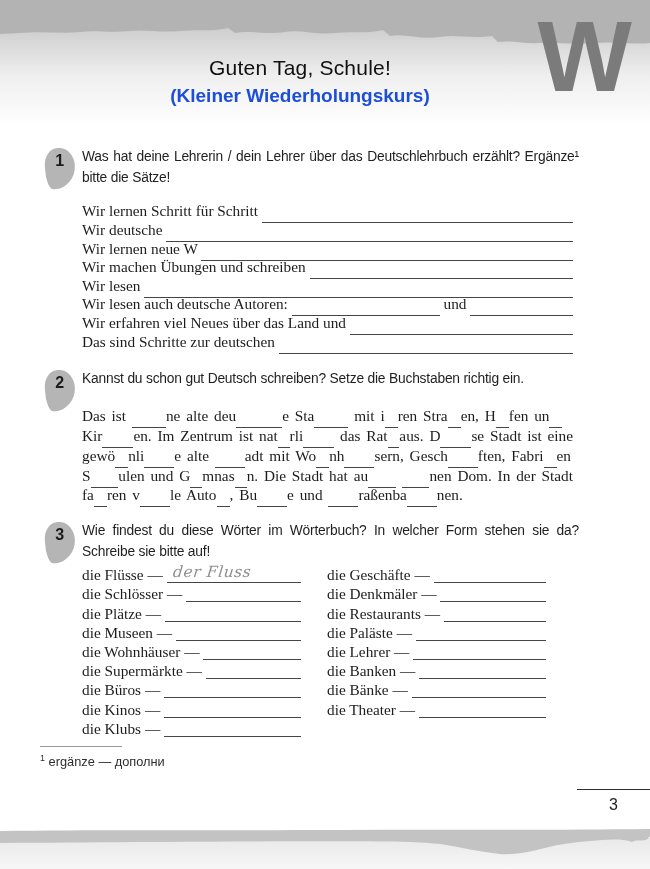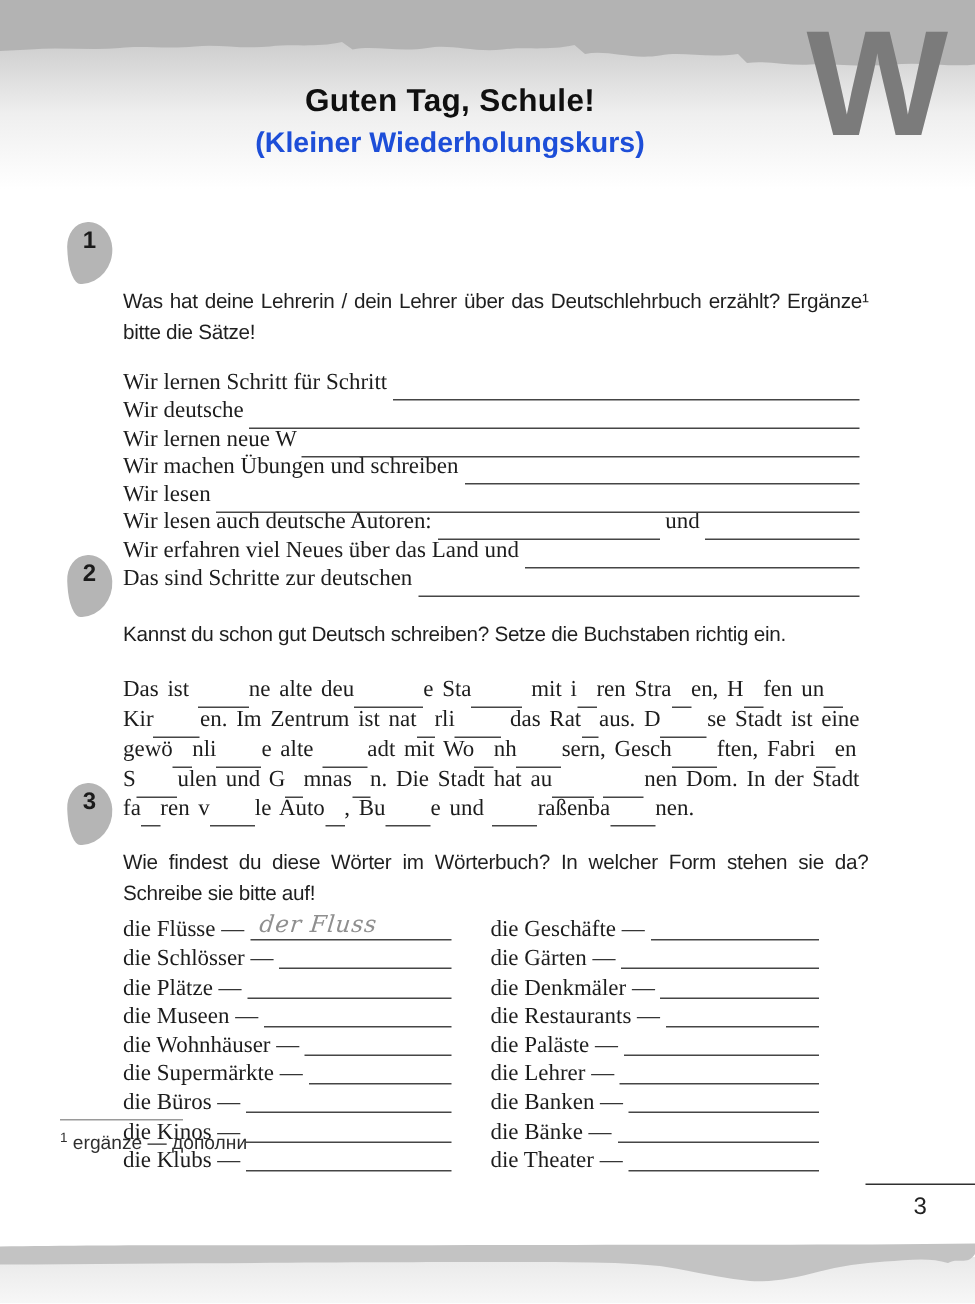--- a/index.html
+++ b/index.html
@@ -9,35 +9,35 @@
   
   .top-shade{position:absolute;left:0;top:26px;width:650px;height:100px;z-index:0;
     background:linear-gradient(#cccccc,#efefef 50%,#ffffff);}
   .tear-top{position:absolute;left:0;top:0;z-index:1;}
   .bottom-shade{position:absolute;left:0;top:838px;width:650px;height:31px;z-index:0;
     background:linear-gradient(#e9e9e9,#f7f7f7);}
   .tear-bottom{position:absolute;left:0;top:822px;z-index:1;}
 
   
   .title-block{position:absolute;left:95px;top:56px;width:410px;text-align:center;z-index:2;}
-  .title{font-size:21px;font-weight:bold;color:#101010;letter-spacing:.2px;}
+  .title{font-size:21px;font-weight:normal;color:#101010;letter-spacing:.2px;}
   .subtitle{font-size:19px;font-weight:bold;color:#1d4ed8;margin-top:5px;}
   .chapter-letter{position:absolute;right:18px;top:6px;z-index:2;font-size:100px;font-weight:bold;
     line-height:1;color:var(--chapter-letter-gray,#7b7b7b);}
 
   
   .exercise{position:absolute;left:45px;width:528px;z-index:2;}
   #ex1{top:146px;} #ex2{top:368px;} #ex3{top:520px;}
   .badge{position:absolute;left:0;top:2px;width:30px;height:41px;background:var(--badge-gray,#b5b5b5);
     border-radius:47% 53% 74% 26% / 42% 46% 58% 54%;transform:rotate(-3deg);}
   .badge-num{position:absolute;top:4px;left:0;right:0;text-align:center;
     font-size:16px;font-weight:bold;color:#1b1b1b;transform:rotate(3deg);}
   .content{margin-left:37px;}
   .instruction{width:497px;font-size:13.8px;letter-spacing:-.2px;line-height:1.55;color:#1f1f1f;
-    text-align:justify;margin-top:44px;}
+    text-align:justify;}
 
   
   .lines{margin-top:13px;font-family:"Liberation Serif",serif;font-size:15.3px;color:#1c1c1c;width:491px;}
   .fill-line{display:flex;align-items:flex-end;}
   #ex1-lines .fill-line{height:18.6px;}
   #ex2-para{margin-top:16px;}
   #ex2-para .fill-line{height:19.8px;}
   #ex2-para .seg{word-spacing:2px;}
   .seg{white-space:pre;}
   .blank{display:inline-block;height:.95em;border-bottom:1.3px solid #454545;position:relative;}
@@ -258,24 +258,20 @@
               <span class="seg">die Klubs — </span>
               <span class="blank fill"></span>
             </div>
           </div>
         <div class="word-col right">
             <div class="word-row">
               <span class="seg">die Geschäfte — </span>
               <span class="blank fill"></span>
             </div>
             <div class="word-row">
-              <span class="seg">die Gärten — </span>
-              <span class="blank fill"></span>
-            </div>
-            <div class="word-row">
               <span class="seg">die Denkmäler — </span>
               <span class="blank fill"></span>
             </div>
             <div class="word-row">
               <span class="seg">die Restaurants — </span>
               <span class="blank fill"></span>
             </div>
             <div class="word-row">
               <span class="seg">die Paläste — </span>
               <span class="blank fill"></span>

